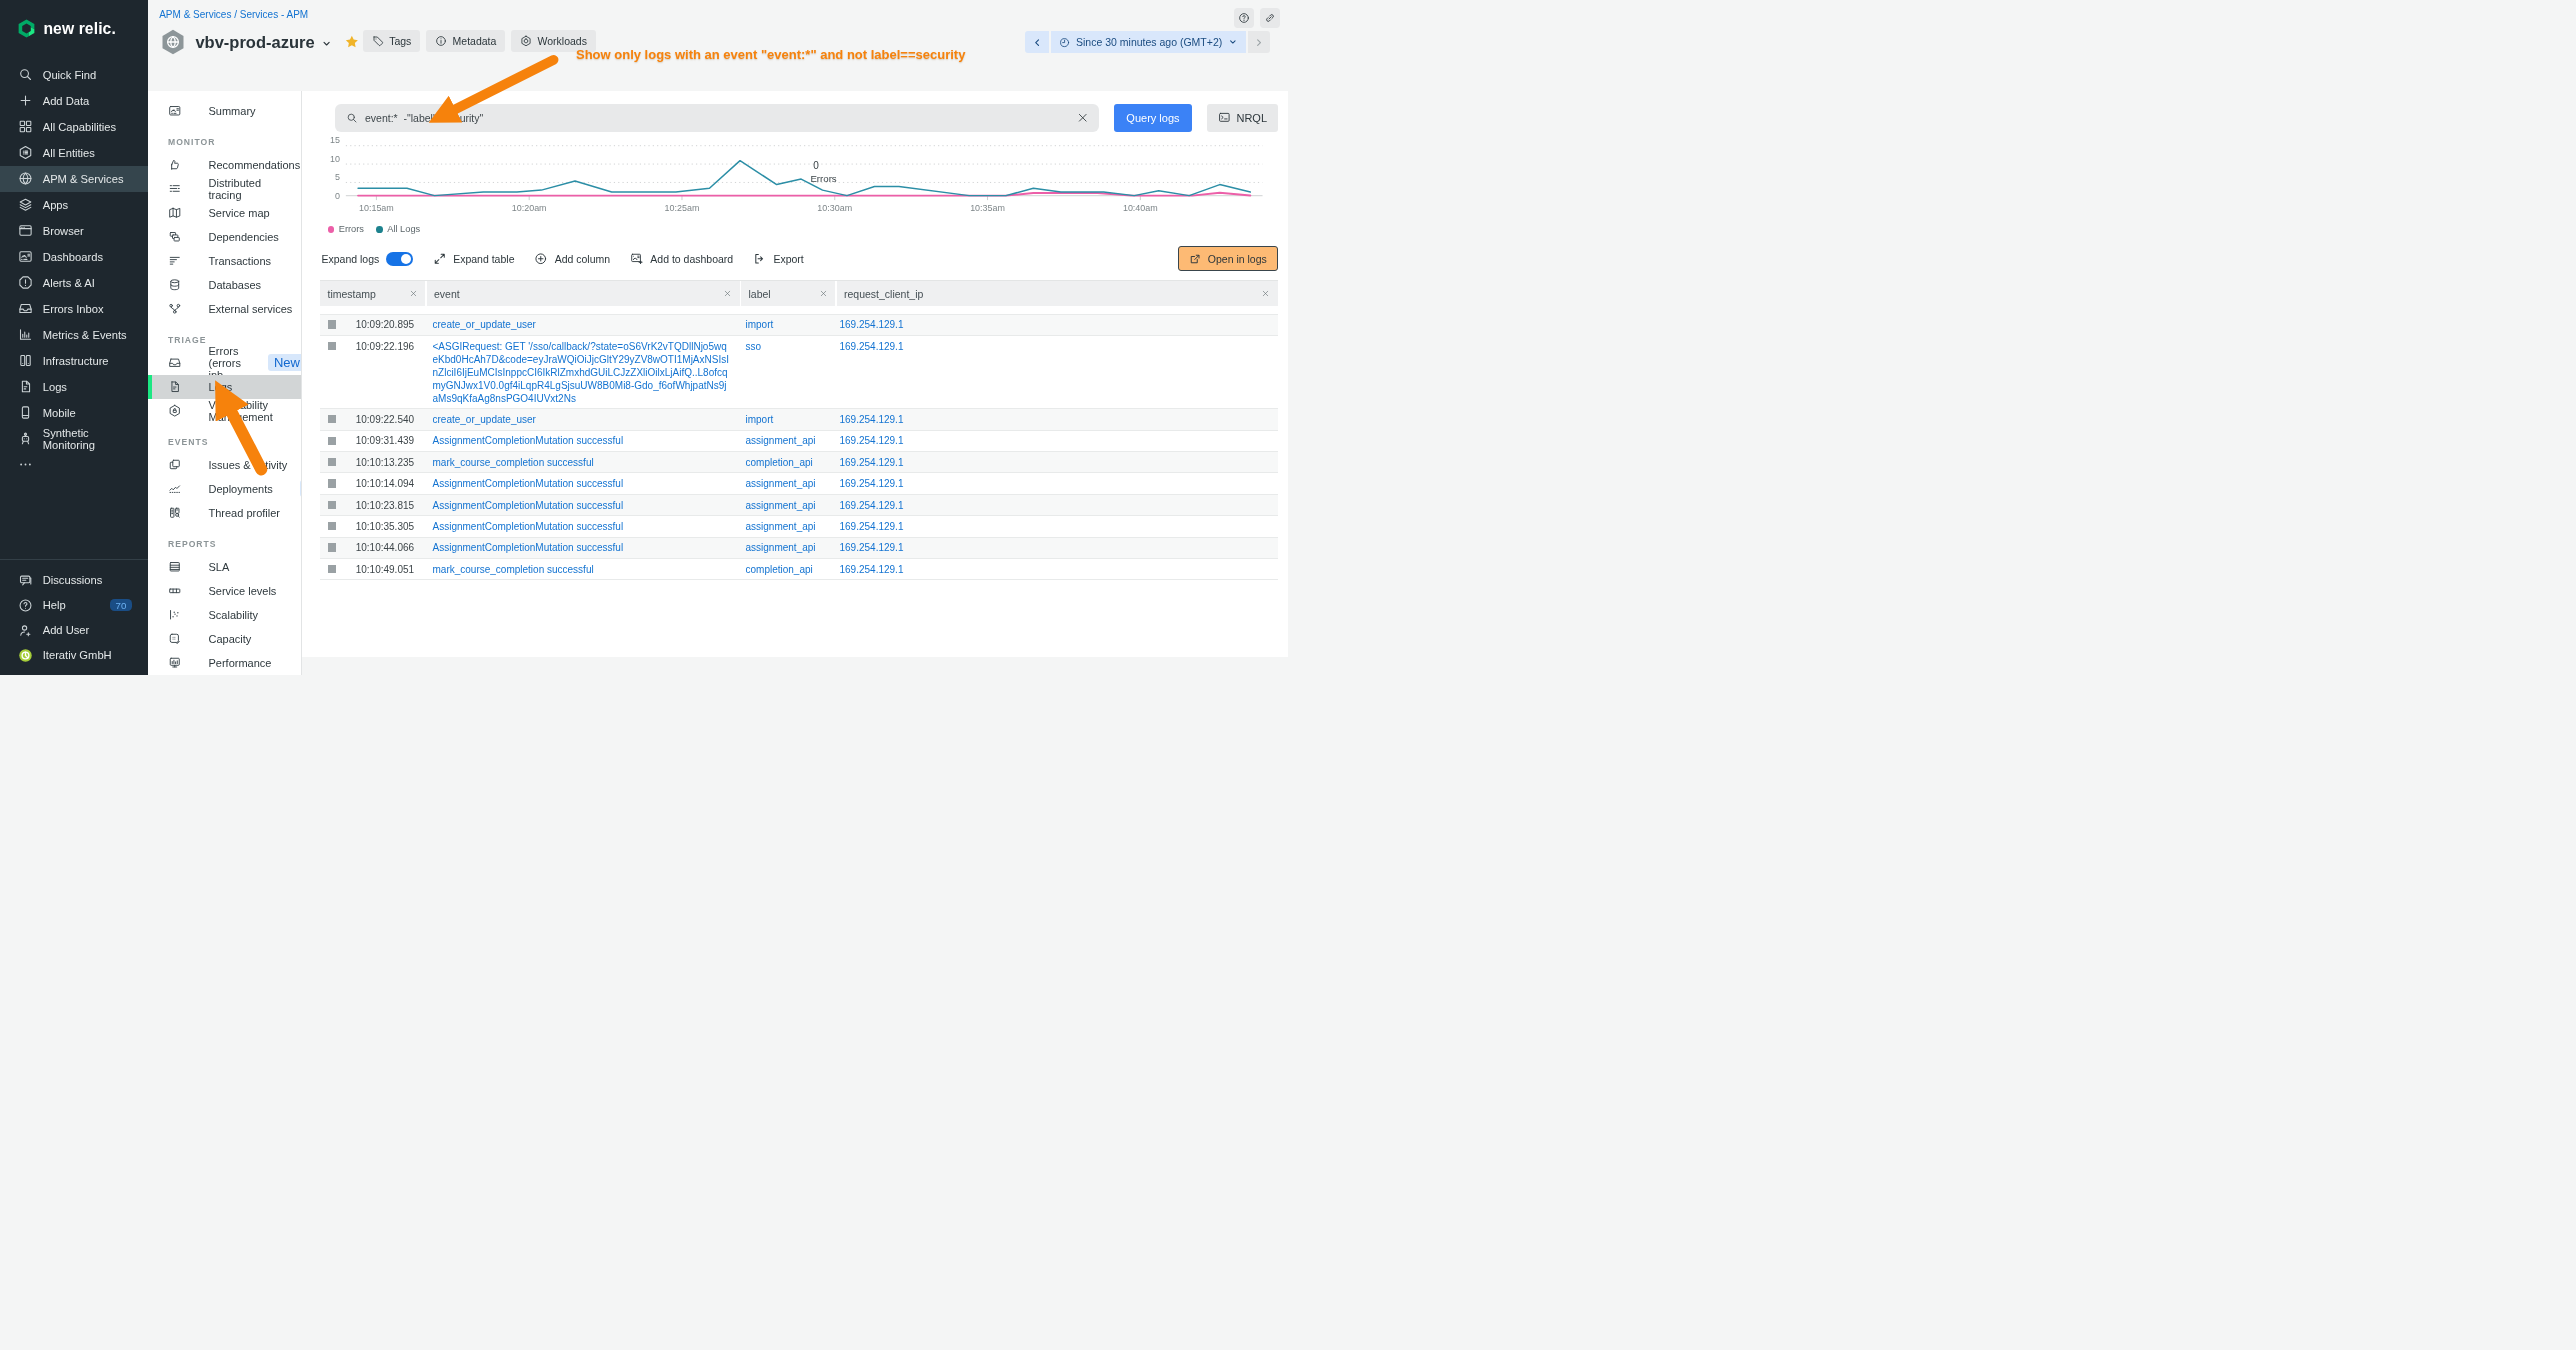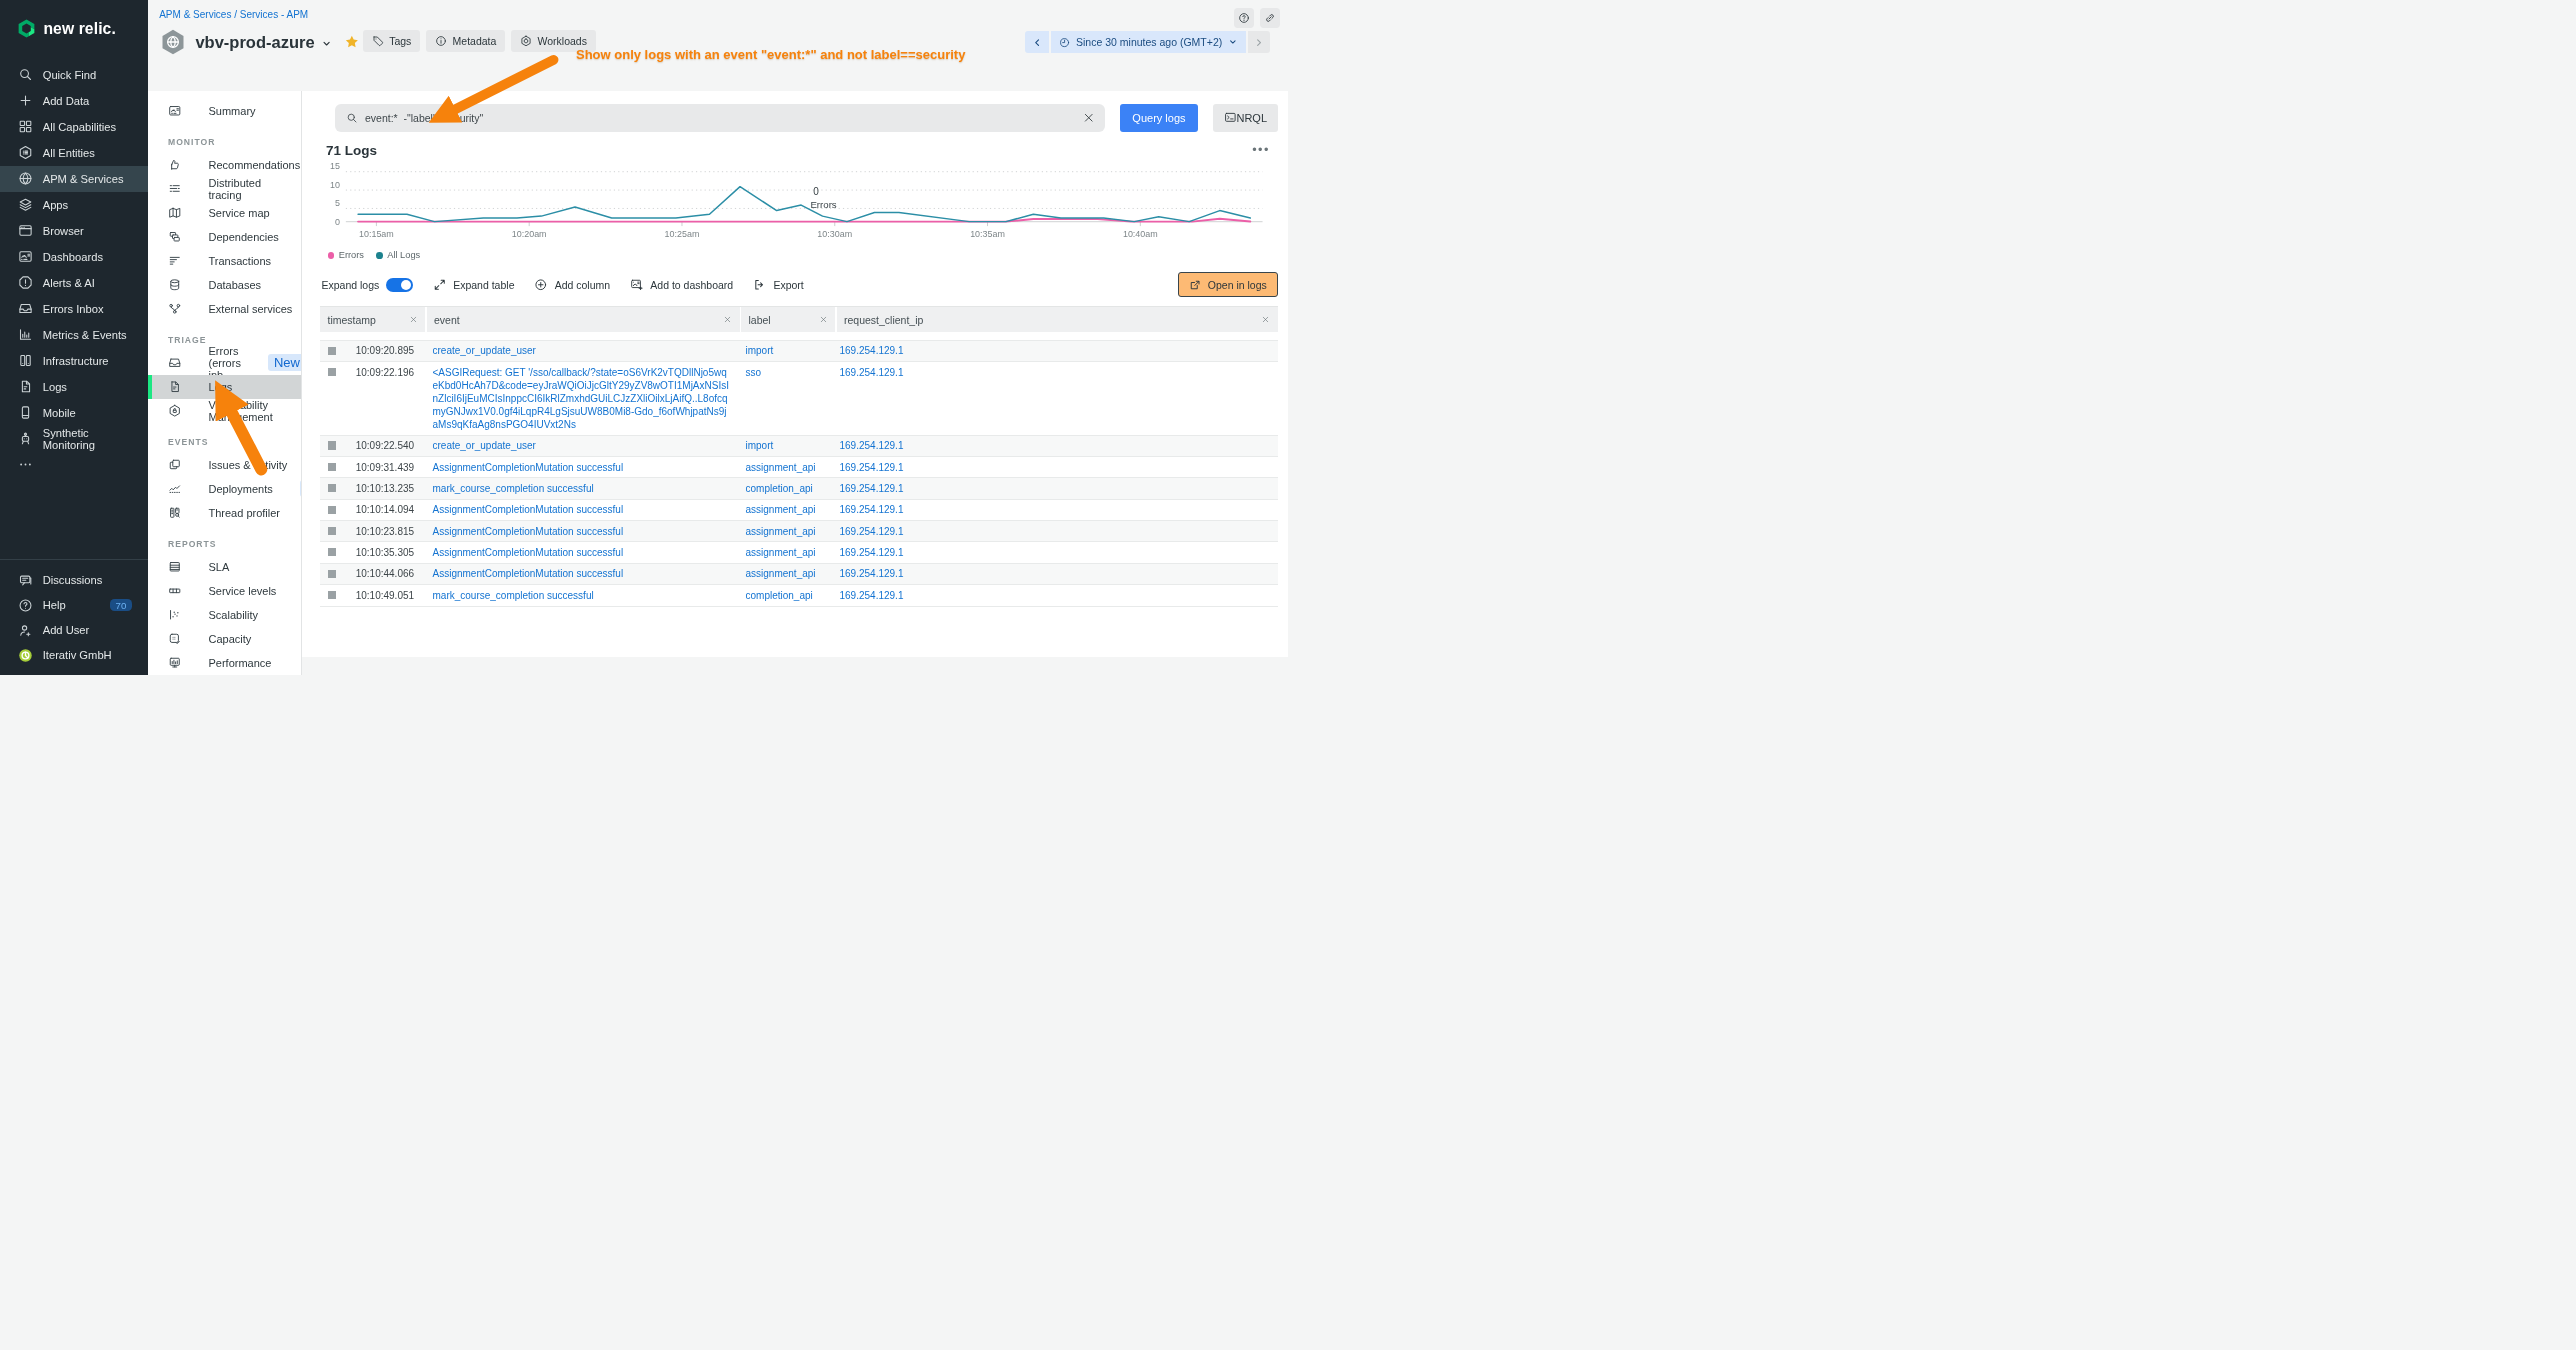--- a/index.html
+++ b/index.html
@@ -59,21 +59,21 @@
   .main { background:#fff; height:566px; overflow:hidden; padding:12.7px 10.5px 0 18px; }
   .bottom-strip { flex:1; background:#f4f5f5; }
 
   
   .query-row { display:flex; gap:15.7px; margin-left:15px; }
   .searchbar { flex:1; height:28px; background:#e8e9ea; border-radius:6px; display:flex; align-items:center; padding:0 9px 0 10.5px; gap:7.5px; }
   .searchbar .ic { width:12px; height:12px; color:#3f474b; flex:none; display:flex; }
   .searchbar input { flex:1; border:none; background:transparent; outline:none; font-size:10.5px; color:#3f474b; font-family:inherit; }
   .clearx { width:13.5px; height:13.5px; color:#3f474b; background:none; border:none; cursor:pointer; display:flex; padding:0; }
   .btn-dark { height:28px; padding:0 12px; background:#3b82f6; color:#fff; border:none; border-radius:3px; font-size:11px; font-family:inherit; cursor:pointer; }
-  .btn-light { height:28px; padding:0 10.5px; background:#e8e9ea; color:#2c363b; border:none; border-radius:3px; font-size:11px; font-family:inherit; cursor:pointer; display:flex; align-items:center; }
+  .btn-light { height:28px; padding:0 10.5px; background:#e8e9ea; color:#2c363b; border:none; border-radius:3px; font-size:11px; font-family:inherit; cursor:pointer; display:flex; align-items:center; gap:6px; }
   .btn-light .ic { width:12.7px; height:12.7px; display:flex; }
 
   
   .logshead { display:flex; align-items:center; margin:11.2px 0 0 6px; }
   .logshead h2 { font-size:13.5px; font-weight:700; color:#2a343a; }
   .menu-dots { margin-left:auto; margin-right:7.5px; color:#6a7478; font-size:12.7px; letter-spacing:1.5px; cursor:pointer; line-height:7.5px; }
 
   
   .chartwrap { margin:4.5px 0 0 1.5px; }
   .legend { display:flex; gap:12px; margin:6px 0 0 7.5px; align-items:center; }
@@ -645,24 +645,20 @@
             <span class="ic">
                 <svg viewBox="0 0 24 24" fill="none" stroke="currentColor" stroke-width="1.7" stroke-linecap="round" stroke-linejoin="round">
                   <rect x="3" y="4.5" width="18" height="15" rx="1.8"></rect>
                   <path d="M6.8 9.5l3 2.7-3 2.7M12.5 15h4.7"></path>
                 </svg>
               </span>
             <span>NRQL</span>
           </button>
         </div>
 
-        <div class="logshead">
-          <h2>71 Logs</h2>
-          <span class="menu-dots">•••</span>
-        </div>
 
         <div class="chartwrap" id="chart"><svg width="948" height="79" viewBox="0 0 1268 106">
               <text x="22" y="84" text-anchor="end" font-size="12" fill="#7e8689" font-family="Liberation Sans, sans-serif">0</text>
               <text x="22" y="59.33333333333333" text-anchor="end" font-size="12" fill="#7e8689" font-family="Liberation Sans, sans-serif">5</text>
               <line x1="30" y1="62.33333333333333" x2="1260" y2="62.33333333333333" stroke="#cfd2d3" stroke-width="1.3" stroke-dasharray="1.6 4.2"></line>
               <text x="22" y="34.666666666666664" text-anchor="end" font-size="12" fill="#7e8689" font-family="Liberation Sans, sans-serif">10</text>
               <line x1="30" y1="37.666666666666664" x2="1260" y2="37.666666666666664" stroke="#cfd2d3" stroke-width="1.3" stroke-dasharray="1.6 4.2"></line>
               <text x="22" y="10" text-anchor="end" font-size="12" fill="#7e8689" font-family="Liberation Sans, sans-serif">15</text>
               <line x1="30" y1="13" x2="1260" y2="13" stroke="#cfd2d3" stroke-width="1.3" stroke-dasharray="1.6 4.2"></line>
               <line x1="30" y1="80" x2="1260" y2="80" stroke="#d9dbdc" stroke-width="1.6"></line>

